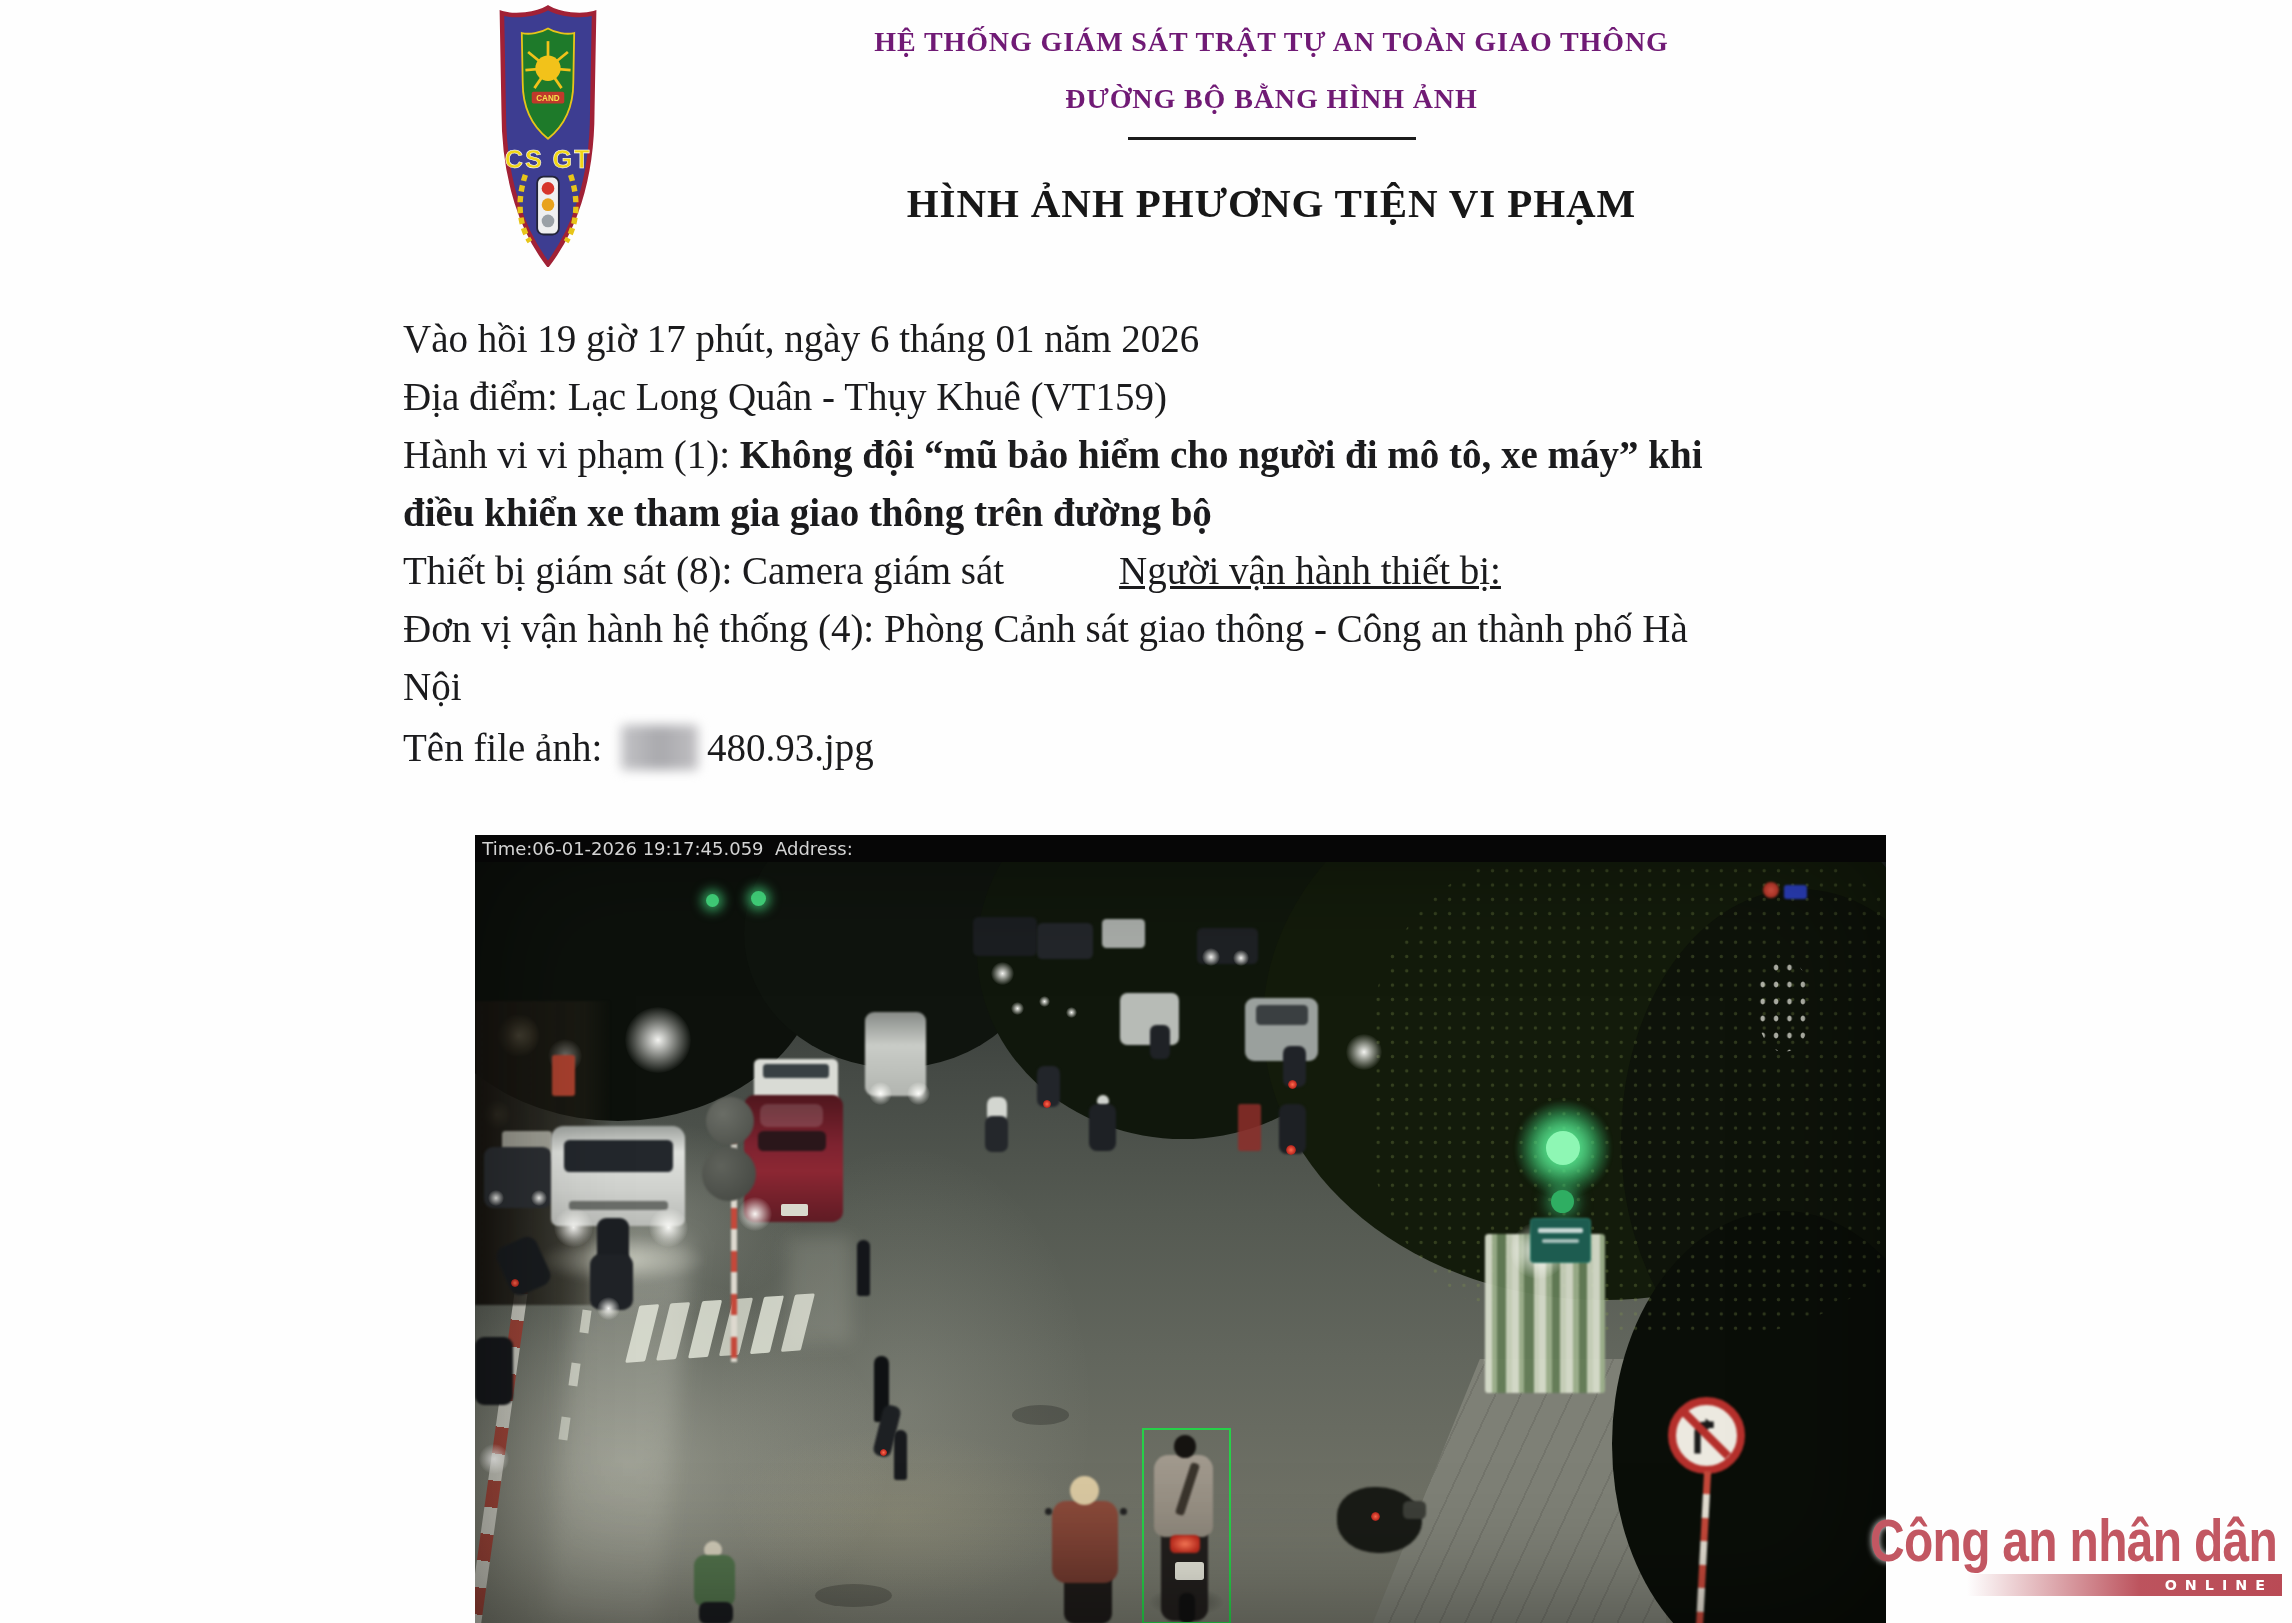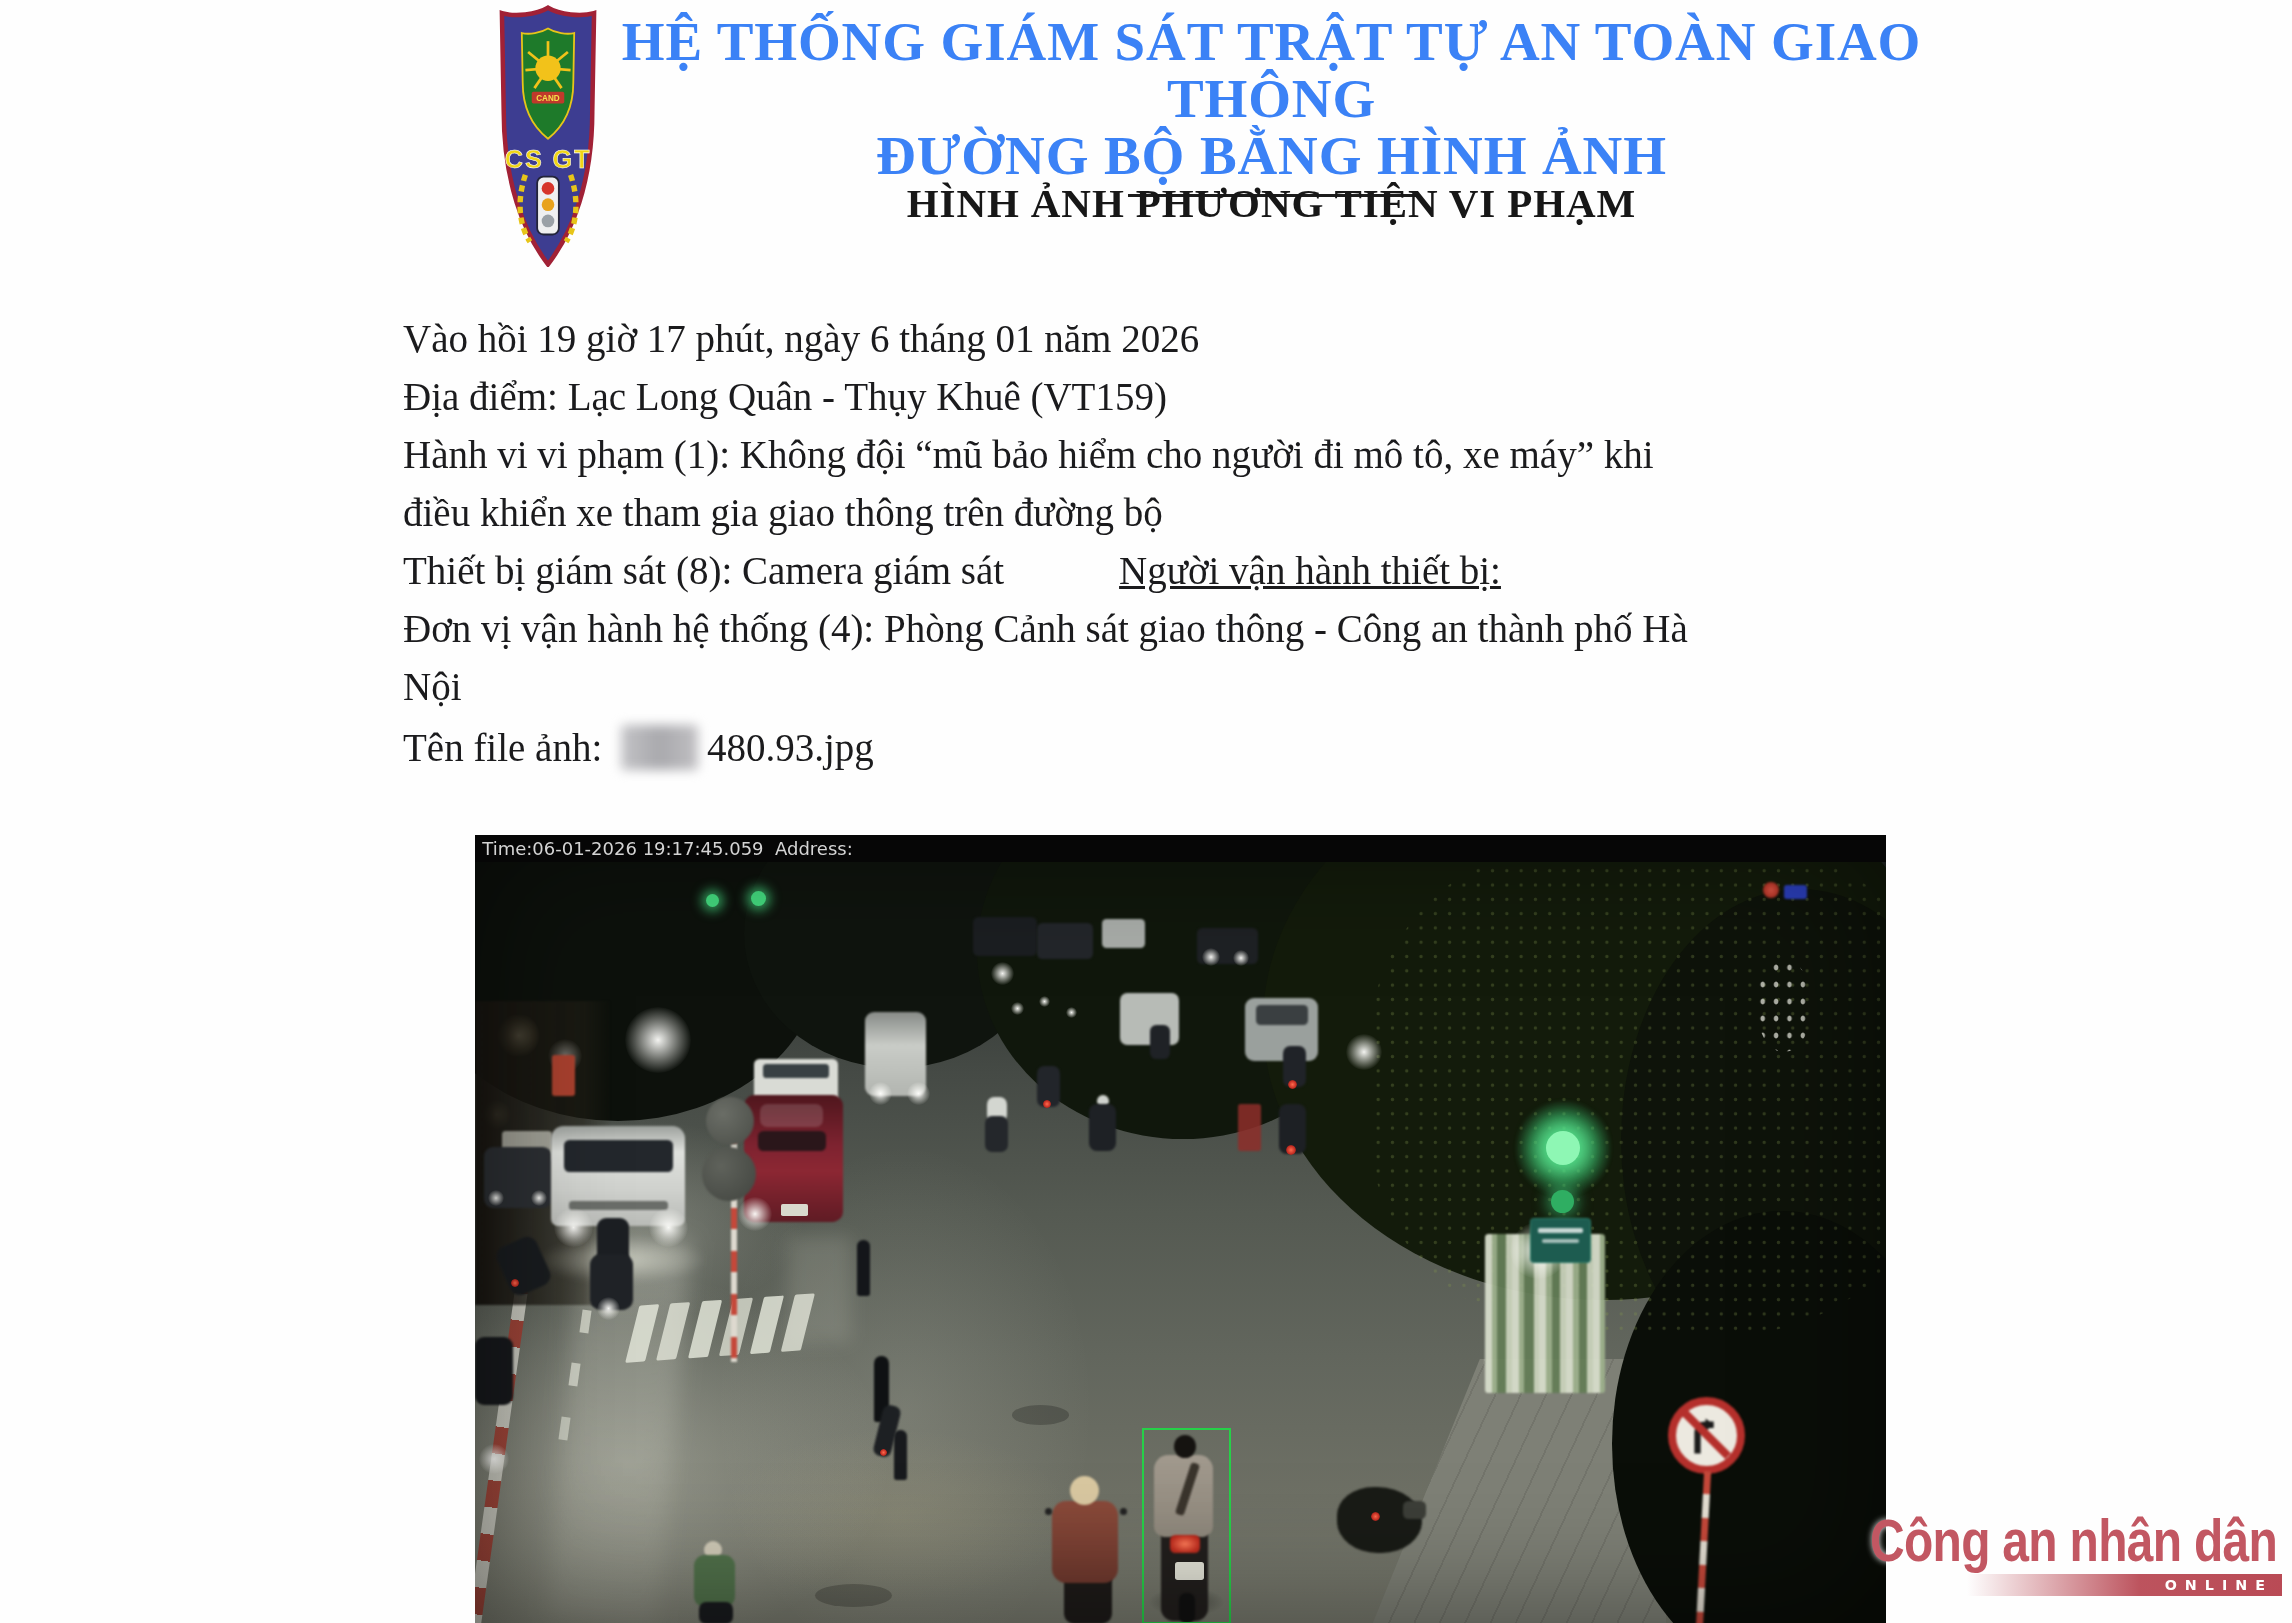--- a/index.html
+++ b/index.html
@@ -2,28 +2,28 @@
 <html style="font-size:14.3px"><head>
 <meta charset="utf-8">
 <style>
   html,body{margin:0;padding:0;background:#ffffff;}
   #canvas{position:relative;width:2293px;height:1624px;background:#fefefe;overflow:hidden;
           font-family:"Liberation Serif", serif;color:#141414;}
   .abs{position:absolute;}
   
   #badge{position:absolute;left:498px;top:5.4px;width:100px;height:262px;}
   #title-block{position:absolute;left:573px;top:12.5px;width:1397px;text-align:center;}
-  .title-line{font-size:55px;font-weight:700;line-height:57px;letter-spacing:0.9px;color:#3b82f6;}
+  .title-line{font-size:28px;font-weight:700;line-height:57px;letter-spacing:0.9px;color:#701a75;}
   #title-rule{width:288px;height:2.7px;background:#1c1c1c;margin:10.7px auto 0 auto;}
   #subtitle{position:absolute;left:573px;top:179px;width:1397px;text-align:center;
             font-size:41px;font-weight:700;letter-spacing:0.9px;color:#171717;}
   
   #body-block{position:absolute;left:403px;top:310px;width:1576px;font-size:39px;color:#1b1b1d;}
   .line{height:58px;line-height:58px;white-space:nowrap;}
-  .bold{font-weight:400;}
+  .bold{font-weight:700;}
   .gapspan{margin-left:115px;text-decoration:underline;}
   .blurbox{display:inline-block;height:45px;border-radius:3.6px;filter:blur(5.4px);
            transform:translateY(9px);margin:0 9px;}
   #plate-blur{width:244px;background:linear-gradient(90deg,#a9a9ad 0%,#7e7e84 18%,#b5b3b6 35%,#8a888e 55%,#b0aeb2 75%,#949298 100%);}
   #file-blur{width:77px;background:linear-gradient(90deg,#c3c3c6,#a9a9ad 50%,#c0bfc2);}
   
   #cctv{position:absolute;left:475px;top:835px;width:1411px;height:789px;overflow:hidden;
         background:
           radial-gradient(ellipse 376px 269px at 152px 627px, rgba(236,238,224,.30), transparent 70%),
           radial-gradient(ellipse 269px 376px at 430px 573px, rgba(230,232,218,.14), transparent 70%),

